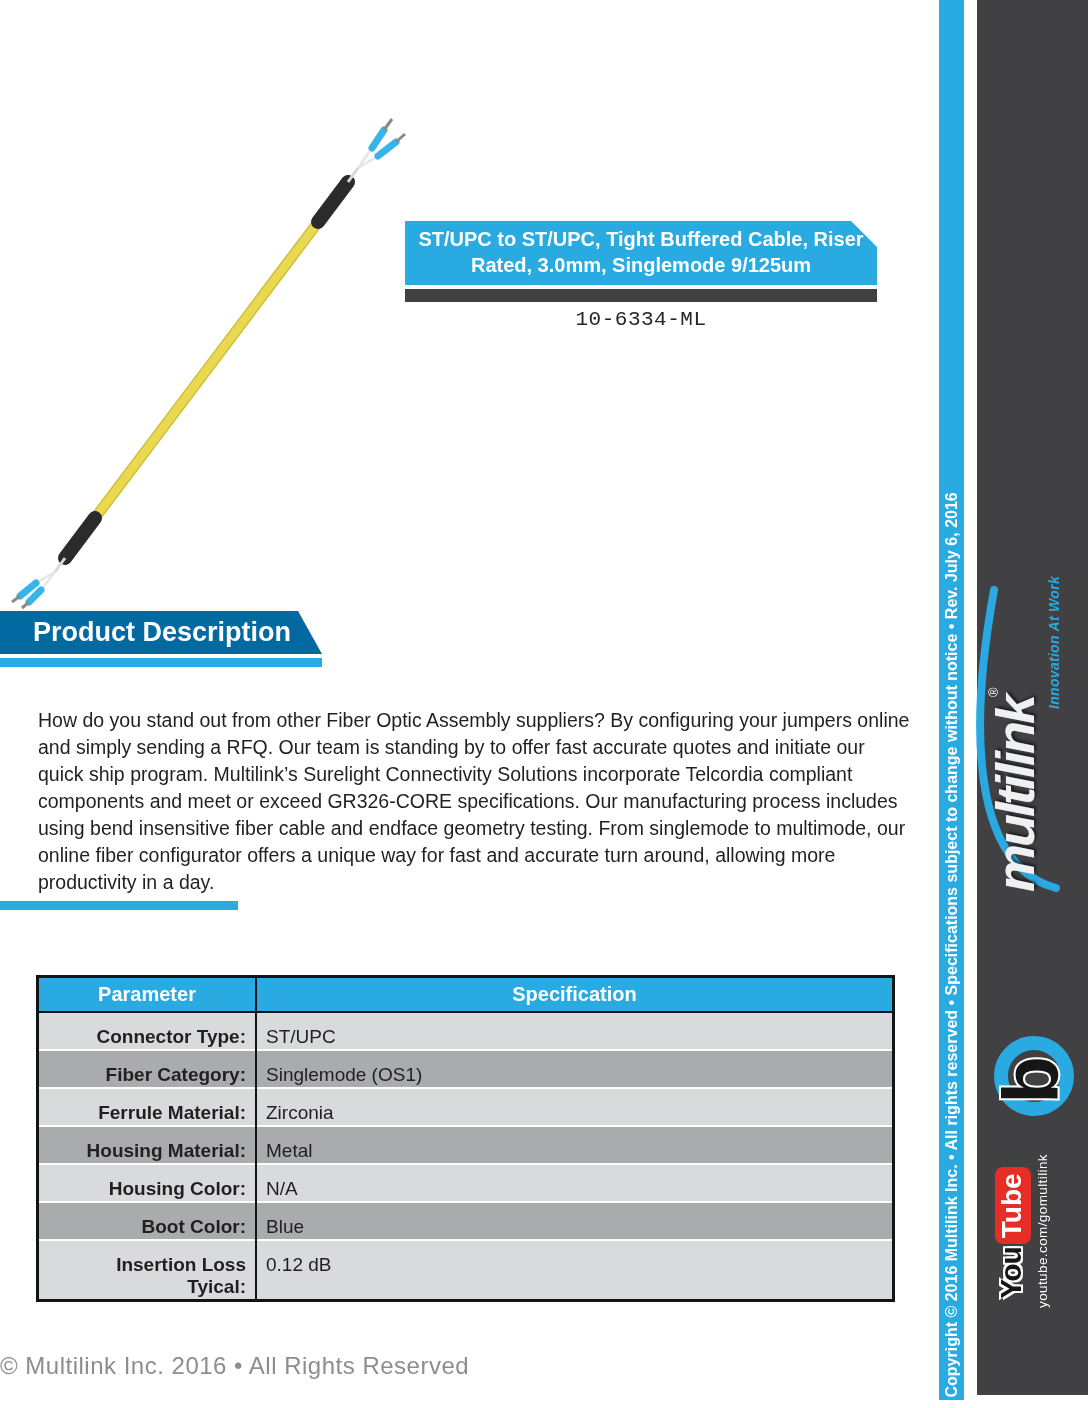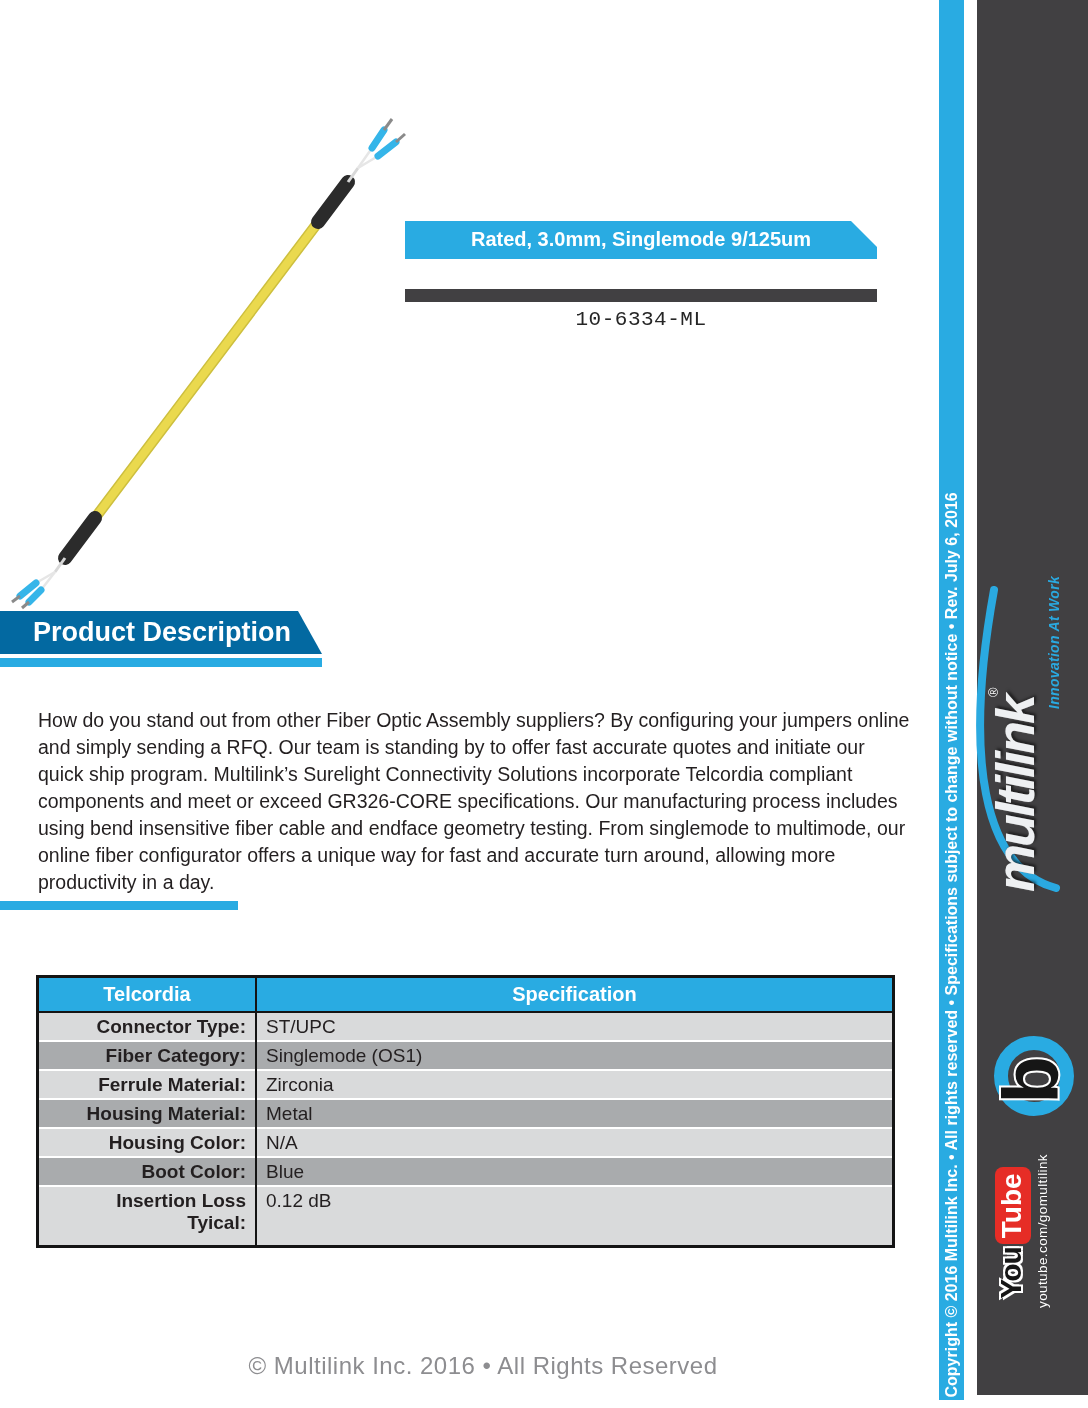--- a/index.html
+++ b/index.html
@@ -29,31 +29,31 @@
   
   .body-text{position:absolute;left:38px;top:687px;width:873px;font-size:19.5px;line-height:27px;
              color:#231f20;}
 
   
   .spec-table{position:absolute;left:36px;top:975px;border-collapse:collapse;width:859px;
               border:3px solid #141414;font-size:19px;}
   .spec-table th{background:#29abe2;color:#fff;font-weight:bold;font-size:20px;height:31px;}
   .spec-table th:first-child{width:214px;border-right:2px solid #141414;}
   .spec-table thead th{border-bottom:2px solid #141414;}
-  .spec-table td{height:29px;vertical-align:top;padding-top:3px;box-sizing:border-box;}
+  .spec-table td{height:29px;vertical-align:top;padding-top:13px;box-sizing:border-box;}
   .spec-table td.label{font-weight:bold;text-align:right;padding-right:9px;padding-left:28px;
                        border-right:2px solid #141414;}
   .spec-table td.value{padding-left:9px;}
   .spec-table tbody tr+tr td{border-top:2px solid #fff;}
   .row-light td{background:#d9dadb;}
   .row-dark td{background:#a9abad;}
   .row-tall td{height:60px;}
 
   
-  .footer{position:absolute;left:0;top:1352px;width:966px;text-align:center;font-size:24px;
+  .footer{position:absolute;left:0;top:1352px;width:966px;font-size:24px;
           color:#8d8d90;letter-spacing:.5px;}
 
   
   .blue-strip{position:absolute;left:939px;top:0;width:25px;height:1400px;background:#29abe2;}
   .dark-strip{position:absolute;left:977px;top:0;width:111px;height:1395px;background:#414042;}
   .copyright-v{position:absolute;left:464px;top:900px;width:975px;height:20px;line-height:20px;
                transform:rotate(-90deg);color:#fff;font-weight:bold;font-size:16px;white-space:nowrap;}
 
   
   .ml-logo{position:absolute;left:872px;top:684px;width:320px;height:96px;transform:rotate(-90deg);}
@@ -100,40 +100,41 @@
     <line x1="65" y1="458" x2="55" y2="472" stroke="#d8d8d8" stroke-width="3"></line>
     <line x1="55" y1="472" x2="41" y2="490" stroke="#e6e6e6" stroke-width="2.5"></line>
     <line x1="41" y1="490" x2="29" y2="502" stroke="#35b5e9" stroke-width="7" stroke-linecap="round"></line>
     <line x1="29" y1="502" x2="22" y2="508" stroke="#8a8a8a" stroke-width="3"></line>
     <line x1="55" y1="472" x2="36" y2="483" stroke="#e6e6e6" stroke-width="2.5"></line>
     <line x1="36" y1="483" x2="20" y2="496" stroke="#35b5e9" stroke-width="7" stroke-linecap="round"></line>
     <line x1="20" y1="496" x2="12" y2="502" stroke="#8a8a8a" stroke-width="3"></line>
   </svg>
 
   <div class="banner">
+    <div>ST/UPC to ST/UPC, Tight Buffered Cable, Riser</div>
     <div>Rated, 3.0mm, Singlemode 9/125um</div>
   </div>
   <div class="banner-shadow"></div>
   <div class="product-code">10-6334-ML</div>
 
   <div class="sec-hdr" id="hdr-desc">
     <div class="sec-bar">Product Description</div>
     <div class="sec-line"></div>
   </div>
 
   <p class="body-text">How do you stand out from other Fiber Optic Assembly suppliers? By configuring your jumpers online and simply sending a RFQ. Our team is standing by to offer fast accurate quotes and initiate our quick ship program. Multilink’s Surelight Connectivity Solutions incorporate Telcordia compliant components and meet or exceed GR326-CORE specifications. Our manufacturing process includes using bend insensitive fiber cable and endface geometry testing. From singlemode to multimode, our online fiber configurator offers a unique way for fast and accurate turn around, allowing more productivity in a day.</p>
 
   <div class="sec-hdr" id="hdr-spec">
     <div class="sec-line"></div>
   </div>
 
   <table class="spec-table">
     <thead>
       <tr>
-        <th>Telcordia</th>
+        <th>Parameter</th>
         <th>Specification</th>
       </tr>
     </thead>
     <tbody>
       <tr class="row-light">
         <td class="label">Connector Type:</td>
         <td class="value">ST/UPC</td>
       </tr>
       <tr class="row-dark">
         <td class="label">Fiber Category:</td>

